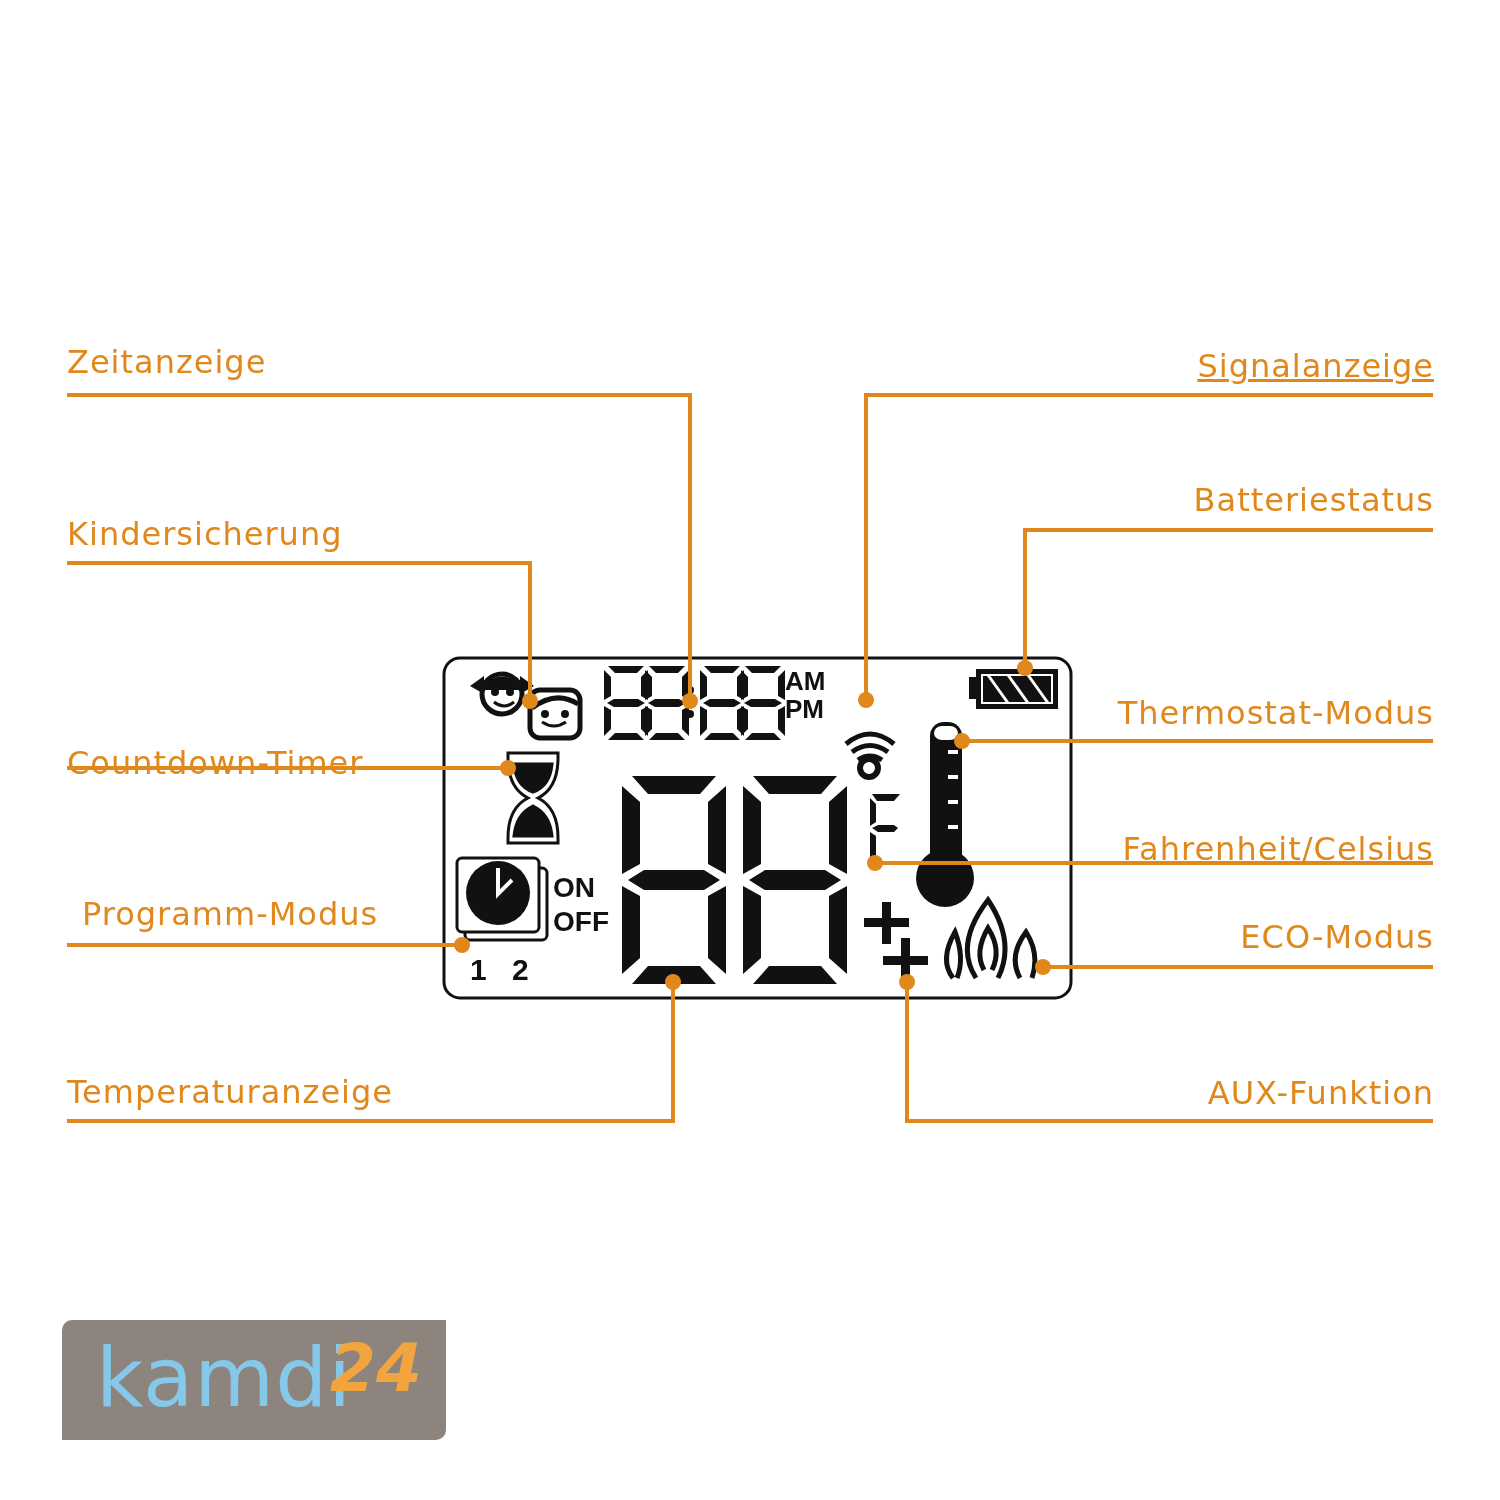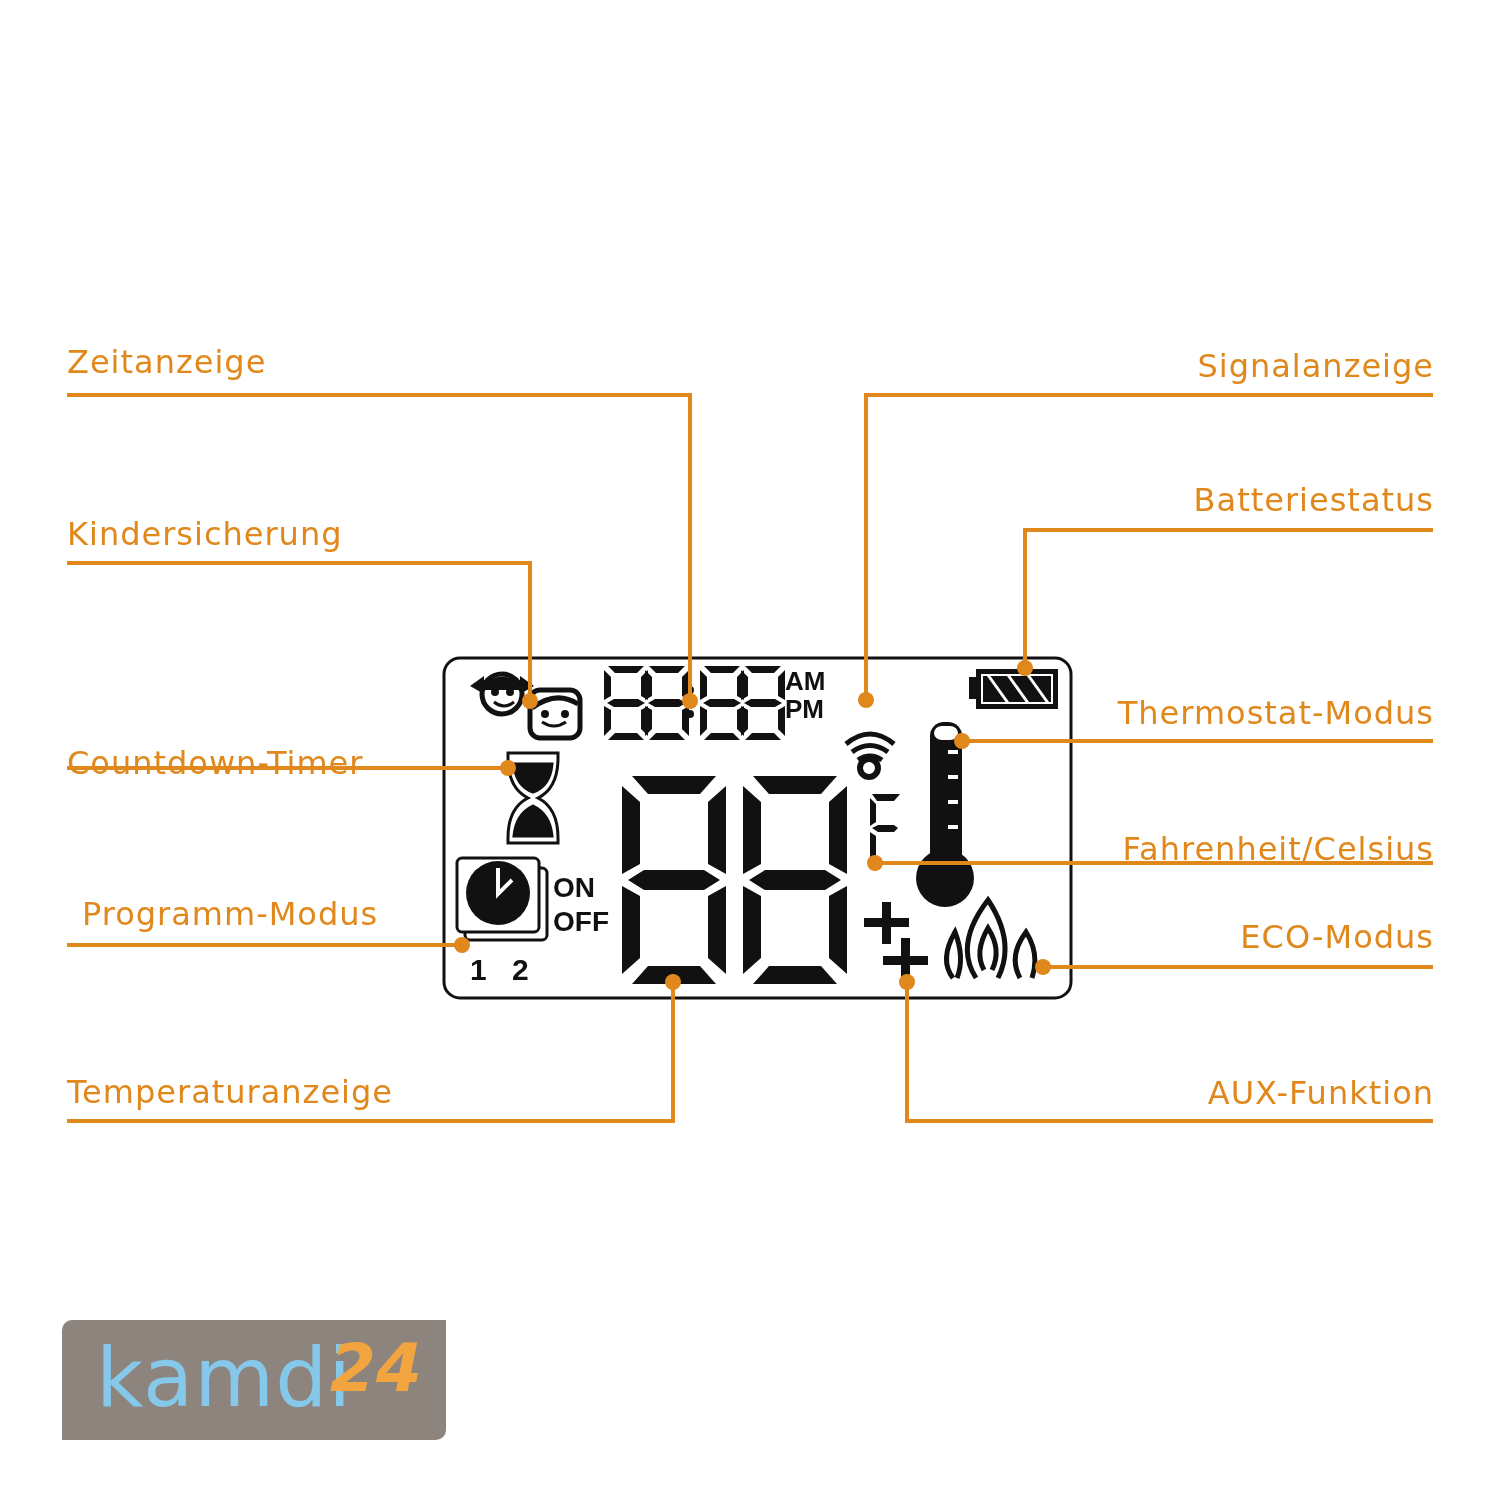--- a/index.html
+++ b/index.html
@@ -14,21 +14,21 @@
 </style>
 </head>
 <body>
 
 <div class="label" style="left:67px;top:343px;">Zeitanzeige</div>
 <div class="label" style="left:67px;top:515px;">Kindersicherung</div>
 <div class="label" style="left:67px;top:718px;margin-top:26px;">Countdown-Timer</div>
 <div class="label" style="left:82px;top:895px;">Programm-Modus</div>
 <div class="label" style="left:67px;top:1073px;">Temperaturanzeige</div>
 
-<div class="label right" style="right:66px;top:347px;">Signalanzeige</div>
+<div class="label right" style="right:66px;top:347px;text-decoration:underline;">Signalanzeige</div>
 <div class="label right" style="right:66px;top:481px;">Batteriestatus</div>
 <div class="label right" style="right:66px;top:694px;">Thermostat-Modus</div>
 <div class="label right" style="right:66px;top:814px;margin-top:16px;">Fahrenheit/Celsius</div>
 <div class="label right" style="right:66px;top:918px;text-align:center;">ECO-Modus</div>
 <div class="label right" style="right:66px;top:1074px;">AUX-Funktion</div>
 
 <svg width="1500" height="1500" viewBox="0 0 1500 1500">
   <defs>
 
     <g id="seg-small">

